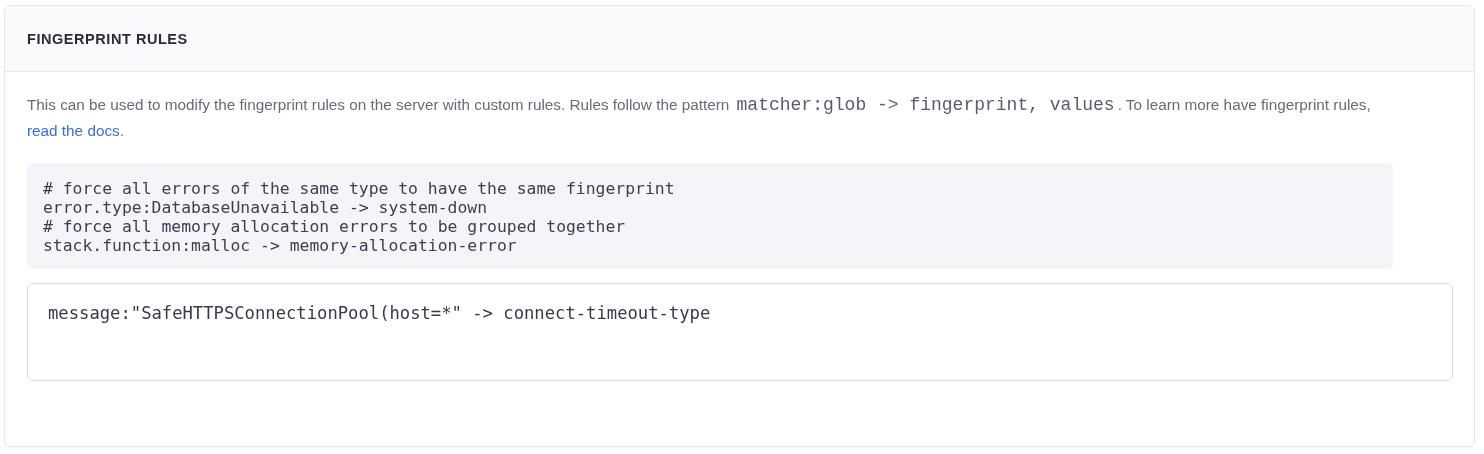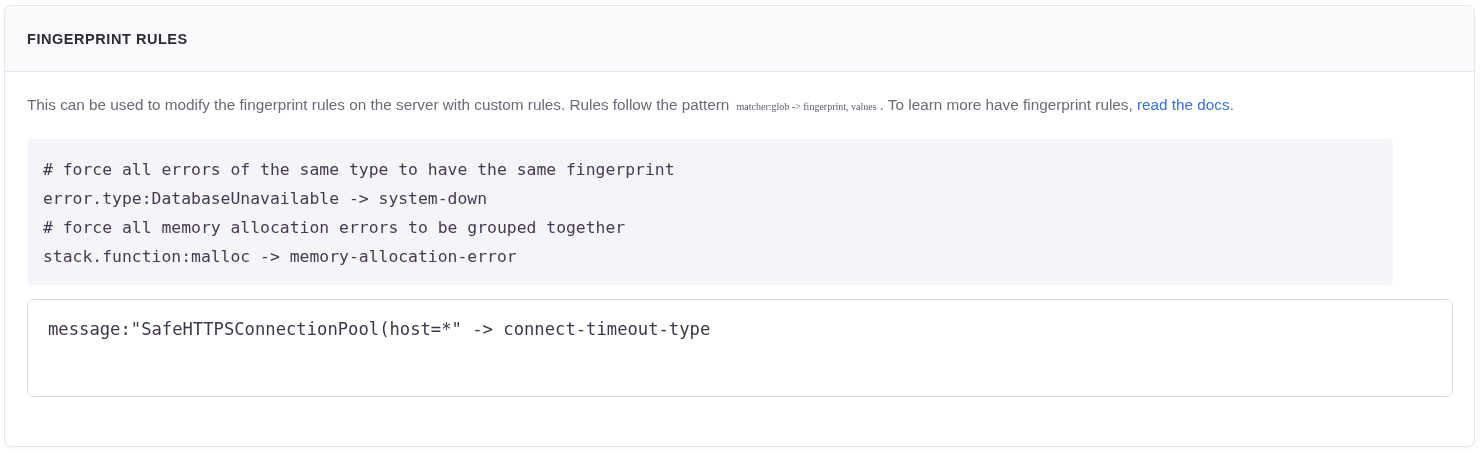--- a/index.html
+++ b/index.html
@@ -54,43 +54,43 @@
 
   .description {
     font-size: 15.3px;
     line-height: 26px;
     color: #6d6779;
     margin: 0;
     max-width: 1348px;
   }
 
   .inline-code {
-    font-family: Liberation Serif, serif;
-    font-size: 10px;
+    font-family: Liberation Mono, monospace;
+    font-size: 18px;
     color: #5f5870;
     padding: 0 3px;
     white-space: nowrap;
   }
 
   .doc-link {
     color: #3b6ed6;
     text-decoration: none;
     cursor: pointer;
   }
 
   .code-block {
     margin-top: 19px;
     width: 1366px;
     box-sizing: border-box;
     background: #f5f4f8;
     border-radius: 5px;
     padding: 16px 16px 14px 16px;
     font-family: "DejaVu Sans Mono", "Liberation Mono", monospace;
     font-size: 16.4px;
-    line-height: 29px;
+    line-height: 19px;
     color: #453b50;
     white-space: pre;
     overflow: hidden;
   }
 
   .rules-input {
     display: block;
     margin-top: 14px;
     width: 1426px;
     height: 98px;

